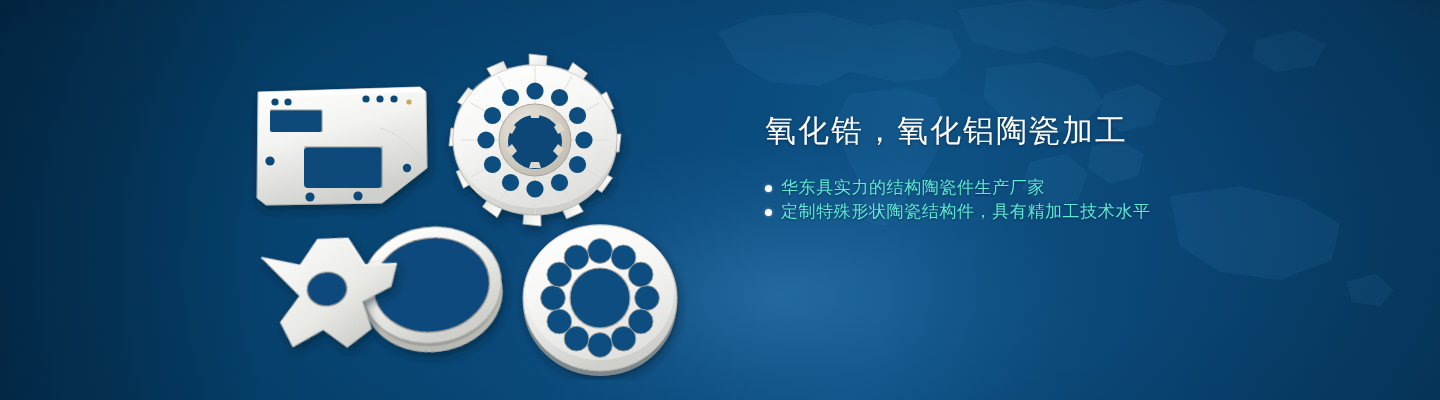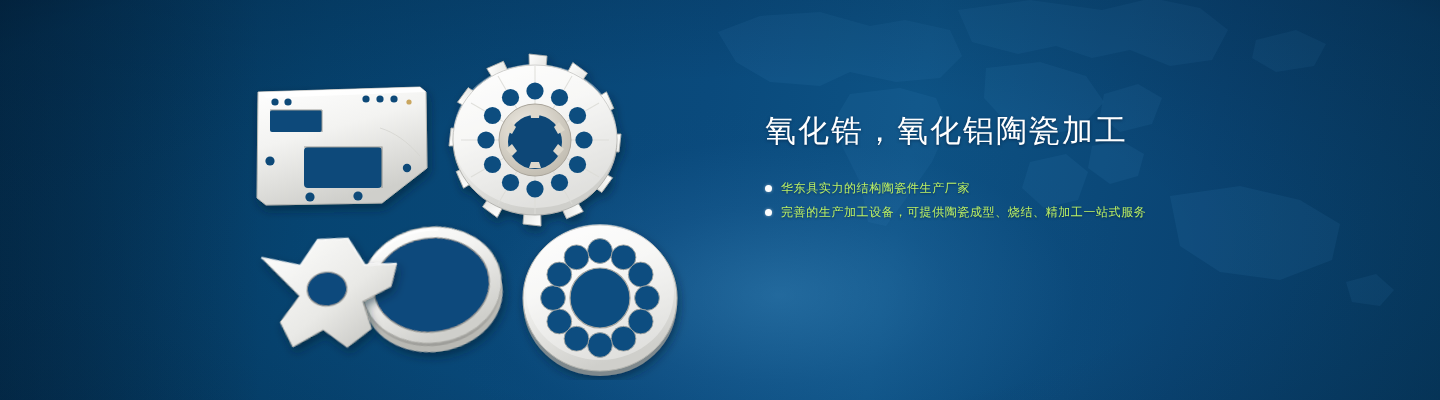--- a/index.html
+++ b/index.html
@@ -40,21 +40,21 @@
   }
   .bullets{list-style:none;margin:0;padding:0;}
   .bullet{
     display:flex;align-items:center;height:24px;margin-bottom:0px;
   }
   .dot{
     width:7px;height:7px;border-radius:50%;background:#fdfdfd;
     flex:0 0 7px;margin-right:9px;box-shadow:0 0 3px rgba(255,255,255,.5);
   }
   .btext{
-    color:#bef264;font-size:12px;line-height:24px;letter-spacing:.6px;
+    color:#5eead4;font-size:17px;line-height:24px;letter-spacing:.6px;
     white-space:nowrap;text-shadow:0 1px 2px rgba(0,18,40,.5);
   }
   
   .parts{position:absolute;left:230px;top:40px;width:480px;height:340px;}
   .parts svg{display:block;}
 </style>
 </head>
 <body>
 
 <div class="banner">
@@ -259,18 +259,18 @@
 
   <div class="copy">
     <h1 class="title">氧化锆，氧化铝陶瓷加工</h1>
     <ul class="bullets">
       <li class="bullet">
         <span class="dot"></span>
         <span class="btext">华东具实力的结构陶瓷件生产厂家</span>
       </li>
       <li class="bullet">
         <span class="dot"></span>
-        <span class="btext">完善的生产加工设备，可提供陶瓷成型、烧结、精加工一站式服务</span>
+        <span class="btext">定制特殊形状陶瓷结构件，具有精加工技术水平</span>
       </li>
     </ul>
   </div>
 
 </div>
 
 </body></html>

